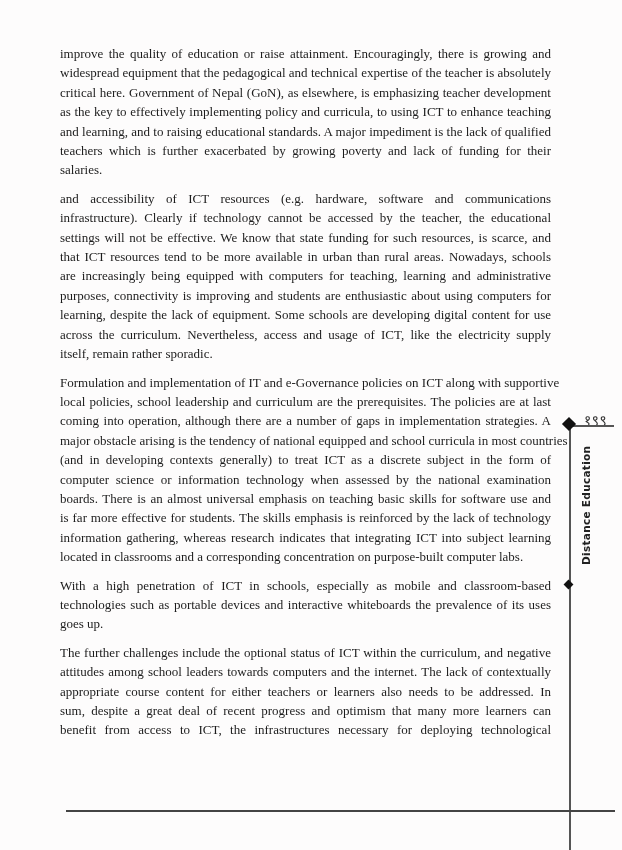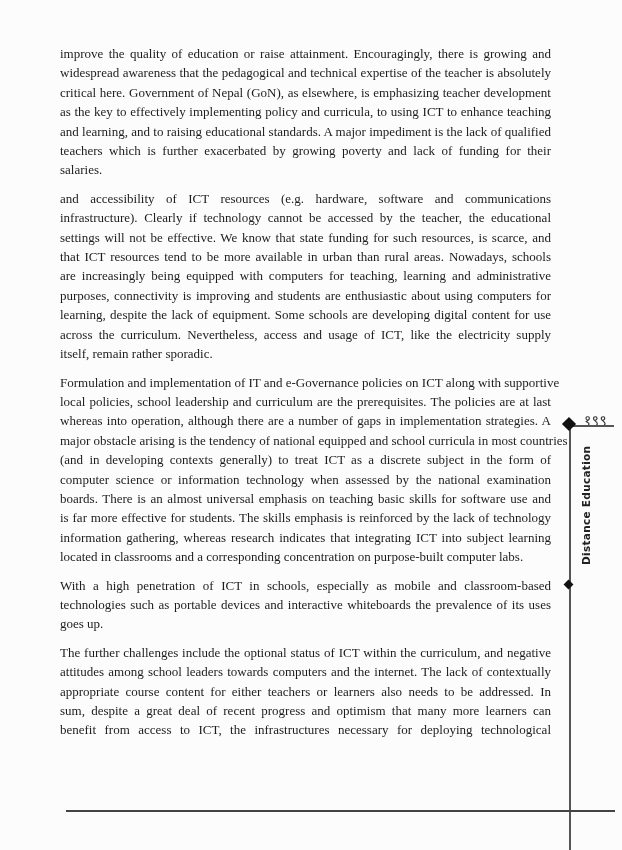--- a/index.html
+++ b/index.html
@@ -50,42 +50,42 @@
     font-family: "DejaVu Sans", sans-serif; font-size: 13px; color: #222;
     font-weight: bold; word-spacing: 6px;
   }
 </style>
 </head>
 <body>
 
 <div class="text-block" id="text-block">
     <p class="para">
       <span class="ln">improve the quality of education or raise attainment. Encouragingly, there is growing and</span>
-      <span class="ln">widespread awareness that the pedagogical and technical expertise of the teacher is absolutely</span>
+      <span class="ln">widespread equipment that the pedagogical and technical expertise of the teacher is absolutely</span>
       <span class="ln">critical here. Government of Nepal (GoN), as elsewhere, is emphasizing teacher development</span>
       <span class="ln">as the key to effectively implementing policy and curricula, to using ICT to enhance teaching</span>
       <span class="ln">and learning, and to raising educational standards. A major impediment is the lack of qualified</span>
       <span class="ln">teachers which is further exacerbated by growing poverty and lack of funding for their</span>
       <span class="ln last">salaries.</span>
     </p>
     <p class="para">
       <span class="ln">and accessibility of ICT resources (e.g. hardware, software and communications</span>
       <span class="ln">infrastructure). Clearly if technology cannot be accessed by the teacher, the educational</span>
       <span class="ln">settings will not be effective. We know that state funding for such resources, is scarce, and</span>
       <span class="ln">that ICT resources tend to be more available in urban than rural areas. Nowadays, schools</span>
       <span class="ln">are increasingly being equipped with computers for teaching, learning and administrative</span>
       <span class="ln">purposes, connectivity is improving and students are enthusiastic about using computers for</span>
       <span class="ln">learning, despite the lack of equipment. Some schools are developing digital content for use</span>
       <span class="ln">across the curriculum. Nevertheless, access and usage of ICT, like the electricity supply</span>
       <span class="ln last">itself, remain rather sporadic.</span>
     </p>
     <p class="para">
       <span class="ln">Formulation and implementation of IT and e-Governance policies on ICT along with supportive</span>
       <span class="ln">local policies, school leadership and curriculum are the prerequisites. The policies are at last</span>
-      <span class="ln">whereas into operation, although there are a number of gaps in implementation strategies. A</span>
+      <span class="ln">coming into operation, although there are a number of gaps in implementation strategies. A</span>
       <span class="ln">major obstacle arising is the tendency of national equipped and school curricula in most countries</span>
       <span class="ln">(and in developing contexts generally) to treat ICT as a discrete subject in the form of</span>
       <span class="ln">computer science or information technology when assessed by the national examination</span>
       <span class="ln">boards. There is an almost universal emphasis on teaching basic skills for software use and</span>
       <span class="ln">is far more effective for students. The skills emphasis is reinforced by the lack of technology</span>
       <span class="ln">information gathering, whereas research indicates that integrating ICT into subject learning</span>
       <span class="ln last">located in classrooms and a corresponding concentration on purpose-built computer labs.</span>
     </p>
     <p class="para">
       <span class="ln">With a high penetration of ICT in schools, especially as mobile and classroom-based</span>

